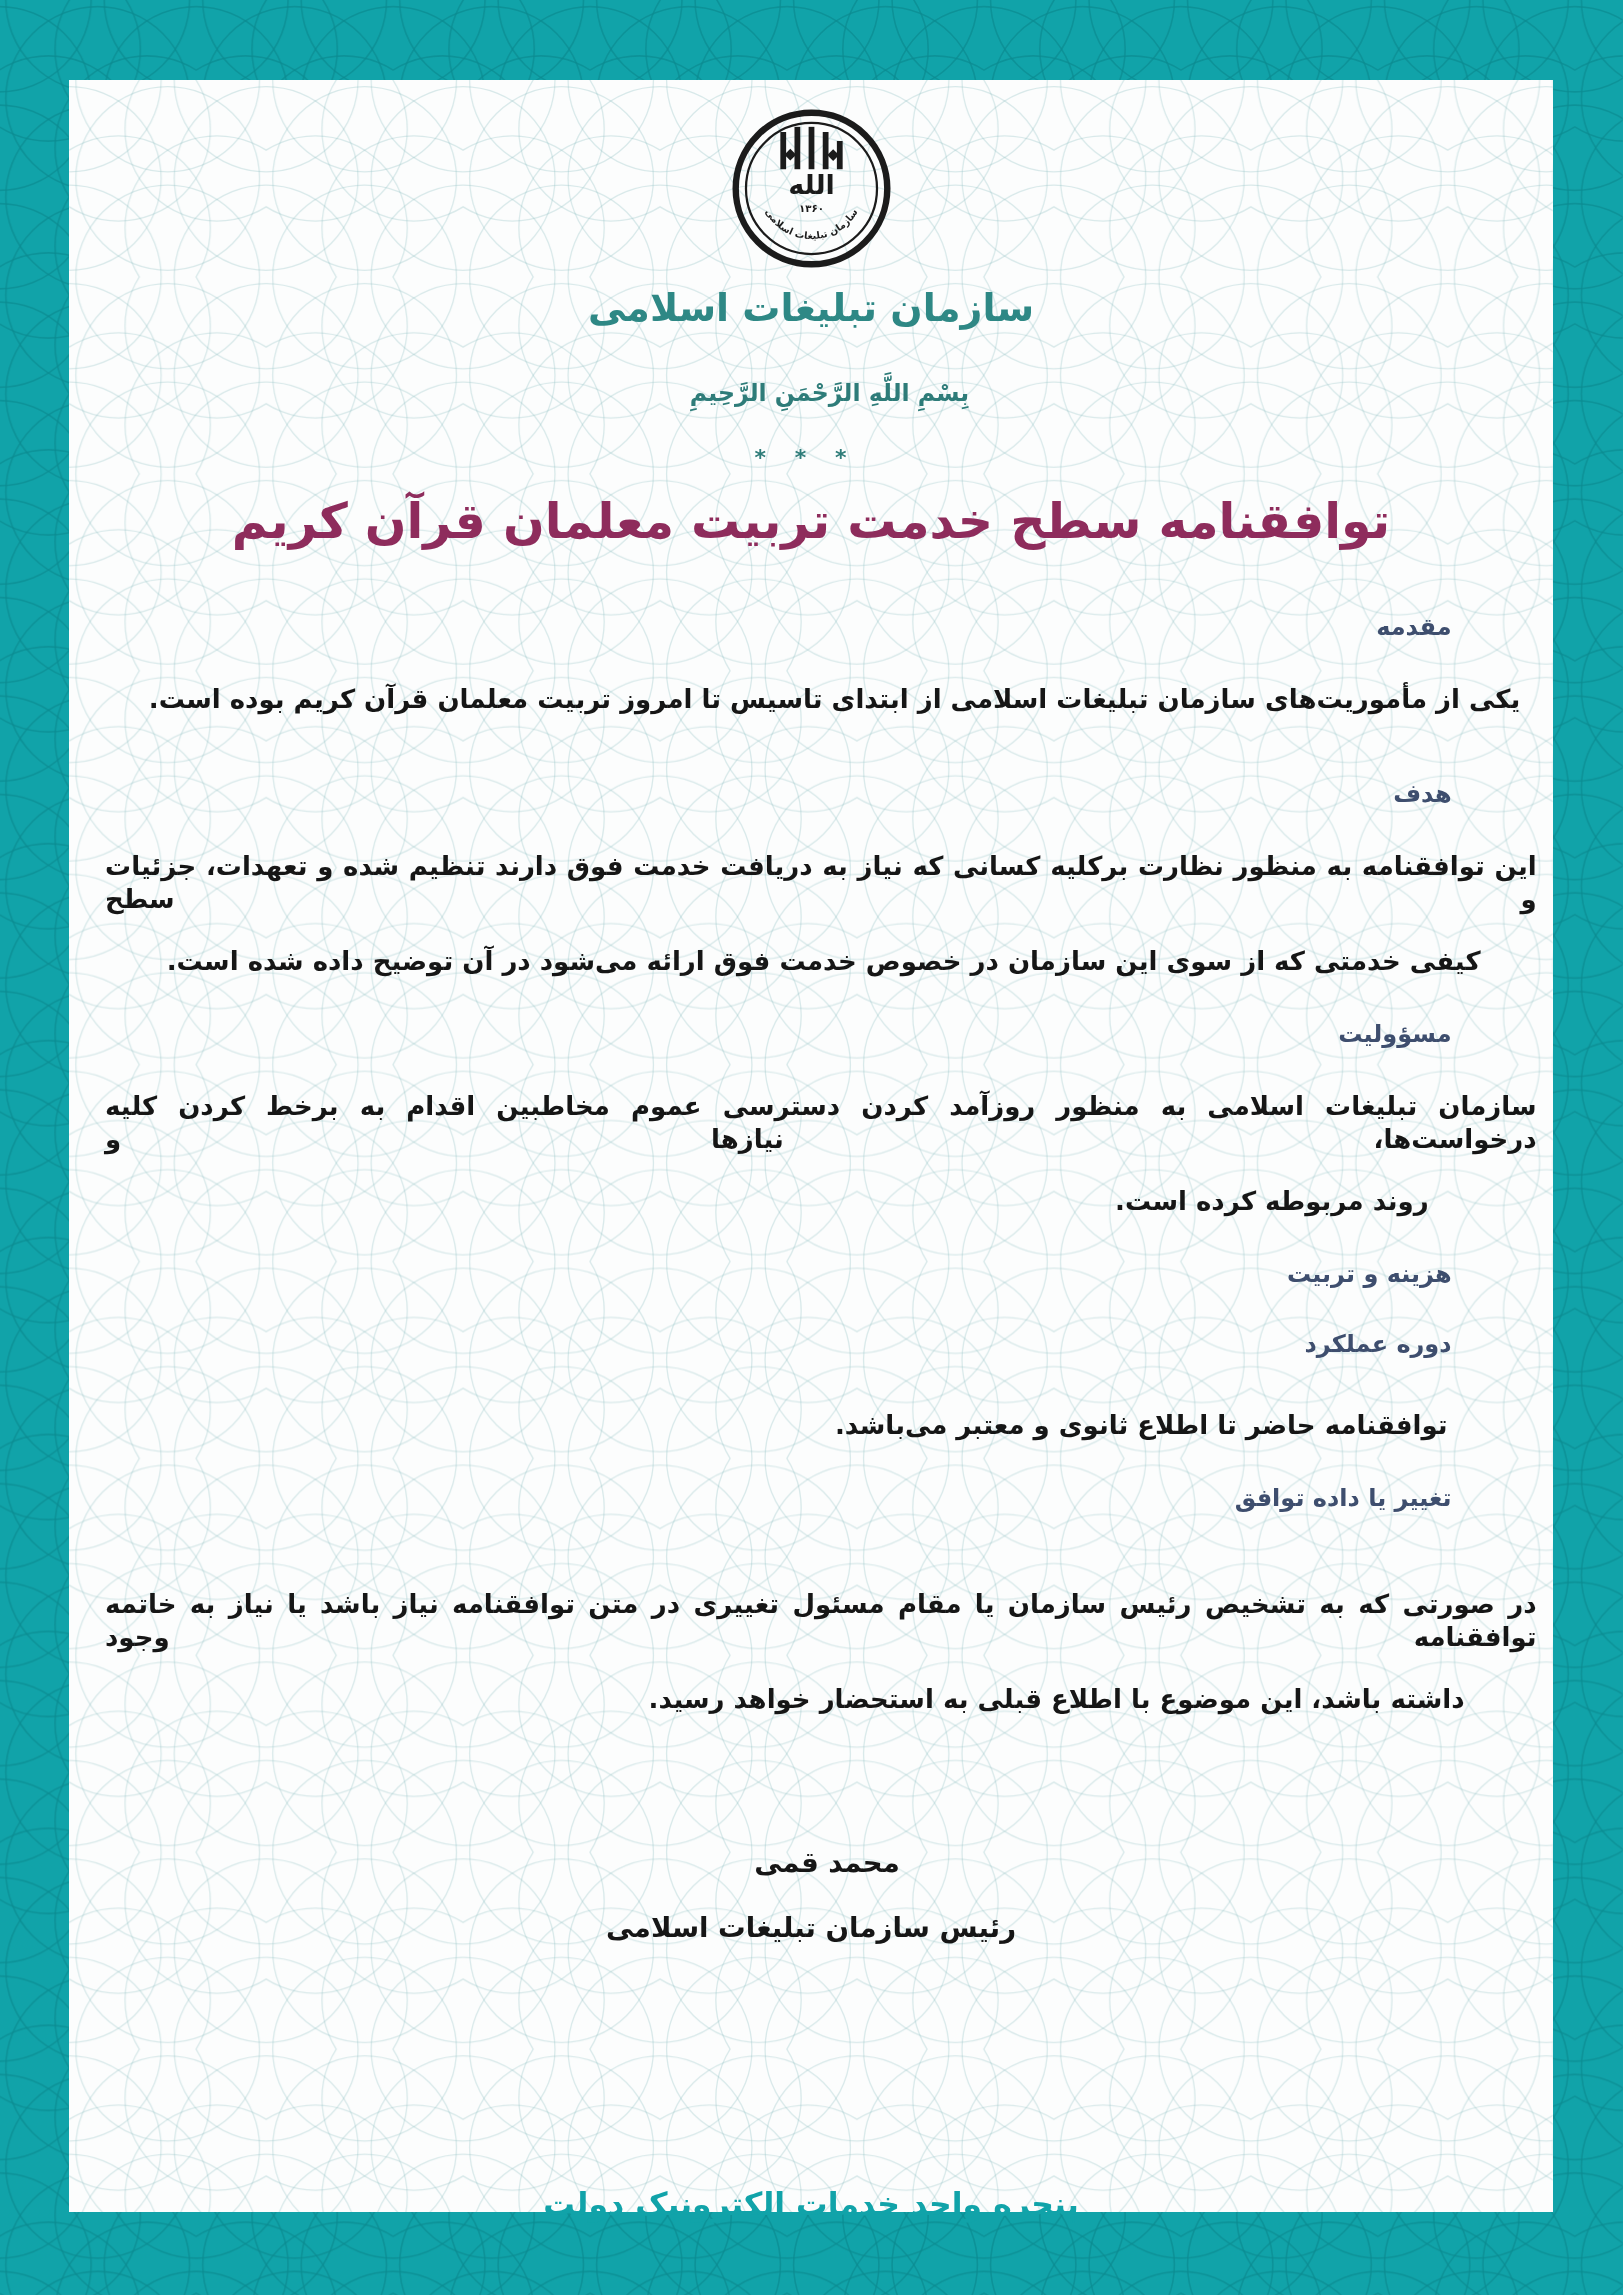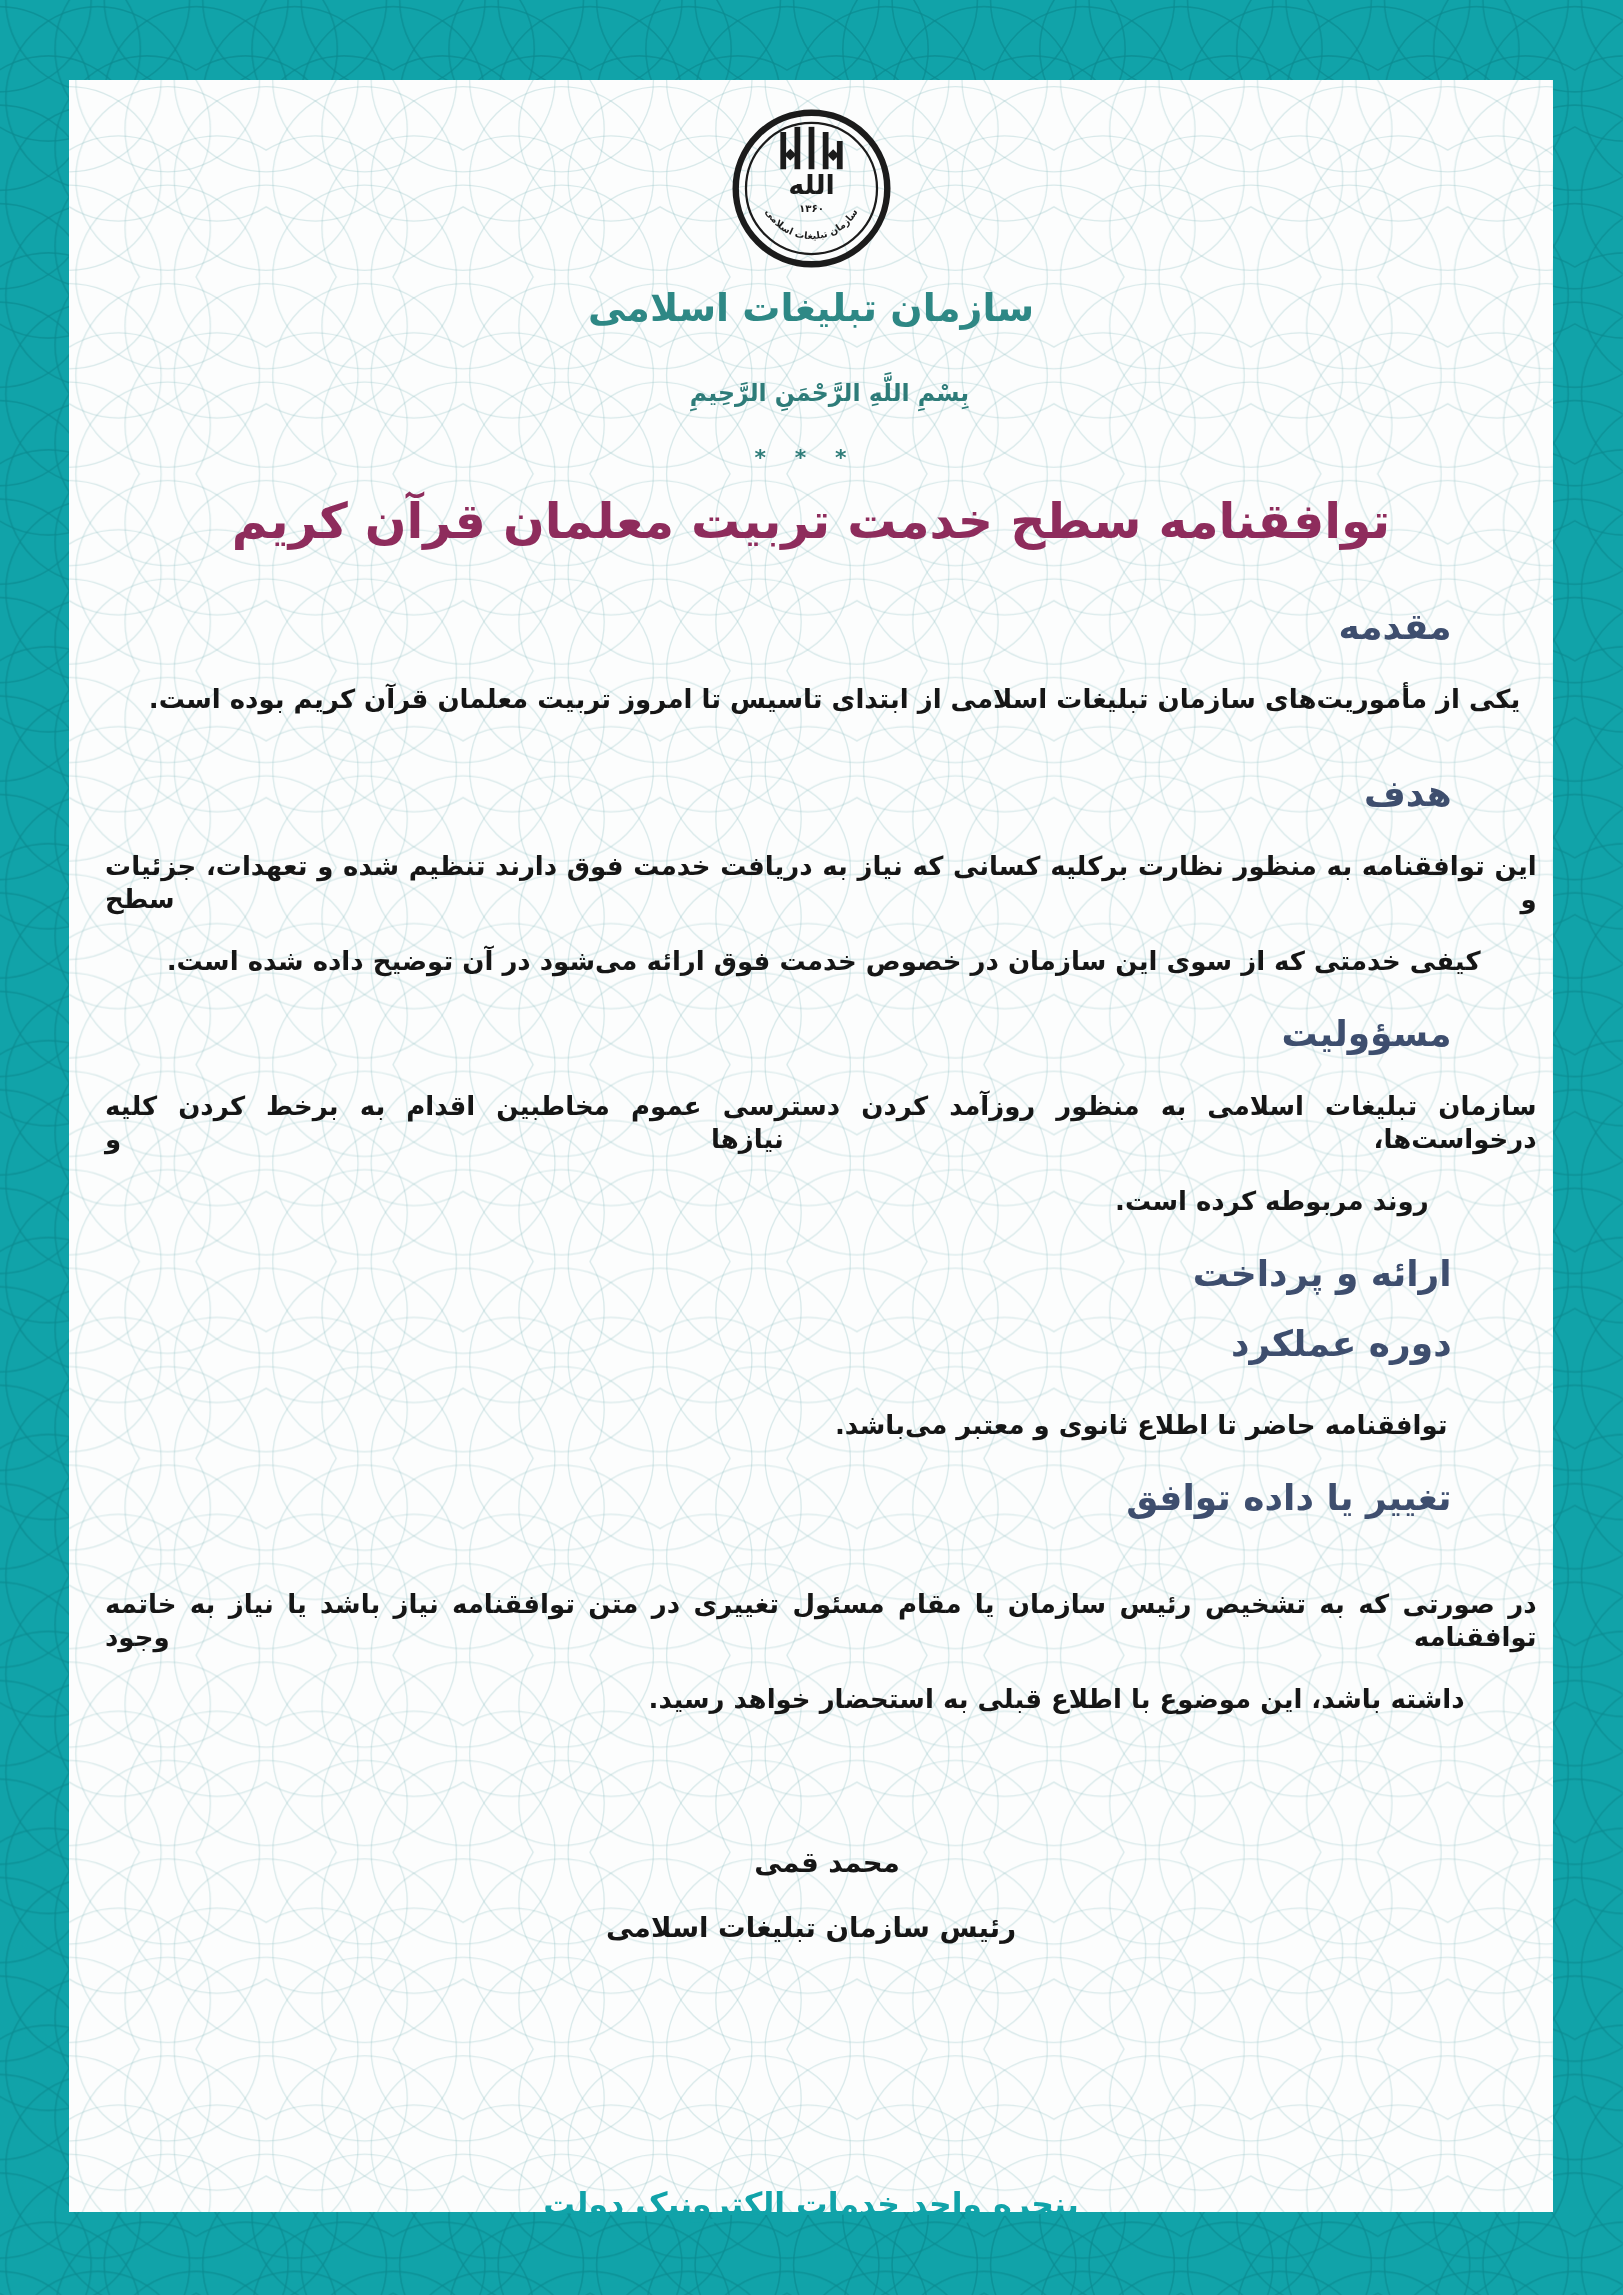--- a/index.html
+++ b/index.html
@@ -47,21 +47,21 @@
   }
   .title{
     margin:22px 0 0 0;text-align:center;
     font-size:49px;font-weight:700;line-height:59px;
     color:var(--title-magenta,#8E2C5C);
   }
   .body-text{padding:0 16.4px 0 36px;direction:rtl;}
   .heading{
     margin:0 85px 0 0;
     text-align:right;
-    font-size:36px;font-weight:700;line-height:36px;
+    font-size:24px;font-weight:700;line-height:36px;
     color:var(--heading-navy,#3E4E6E);
   }
   .line{
     font-size:26px;font-weight:700;line-height:33px;
     color:var(--body-text,#161616);
     direction:rtl;
   }
   .line.full{text-align:justify;text-align-last:justify;}
   .line.right{text-align:right;}
   .m25{margin-left:0;margin-right:16.4px;}
@@ -189,21 +189,21 @@
         <div class="line right m25 mt58">یکی از مأموریت‌های سازمان تبلیغات اسلامی از ابتدای تاسیس تا امروز تربیت معلمان قرآن کریم بوده است.</div>
 
         <h2 class="heading mt92">هدف</h2>
         <div class="line full mt58">این توافقنامه به منظور نظارت برکلیه کسانی که نیاز به دریافت خدمت فوق دارند تنظیم شده و تعهدات، جزئیات و سطح</div>
         <div class="line right m85 mt44">کیفی خدمتی که از سوی این سازمان در خصوص خدمت فوق ارائه می‌شود در آن توضیح داده شده است.</div>
 
         <h2 class="heading mt58">مسؤولیت</h2>
         <div class="line full mt58">سازمان تبلیغات اسلامی به منظور روزآمد کردن دسترسی عموم مخاطبین اقدام به برخط کردن کلیه درخواست‌ها، نیازها و</div>
         <div class="line right m165 mt44">روند مربوطه کرده است.</div>
 
-        <h2 class="heading mt58">ارائه و پرداخت</h2>
+        <h2 class="heading mt58">هزینه و تربیت</h2>
 
         <h2 class="heading mt52">دوره عملکرد</h2>
         <div class="line right m135 mt72">توافقنامه حاضر تا اطلاع ثانوی و معتبر می‌باشد.</div>
 
         <h2 class="heading mt58">تغییر یا داده توافق</h2>
         <div class="line full mt110">در صورتی که به تشخیص رئیس سازمان یا مقام مسئول تغییری در متن توافقنامه نیاز باشد یا نیاز به خاتمه توافقنامه وجود</div>
         <div class="line right m110 mt44">داشته باشد، این موضوع با اطلاع قبلی به استحضار خواهد رسید.</div>
 
       </div>
 

